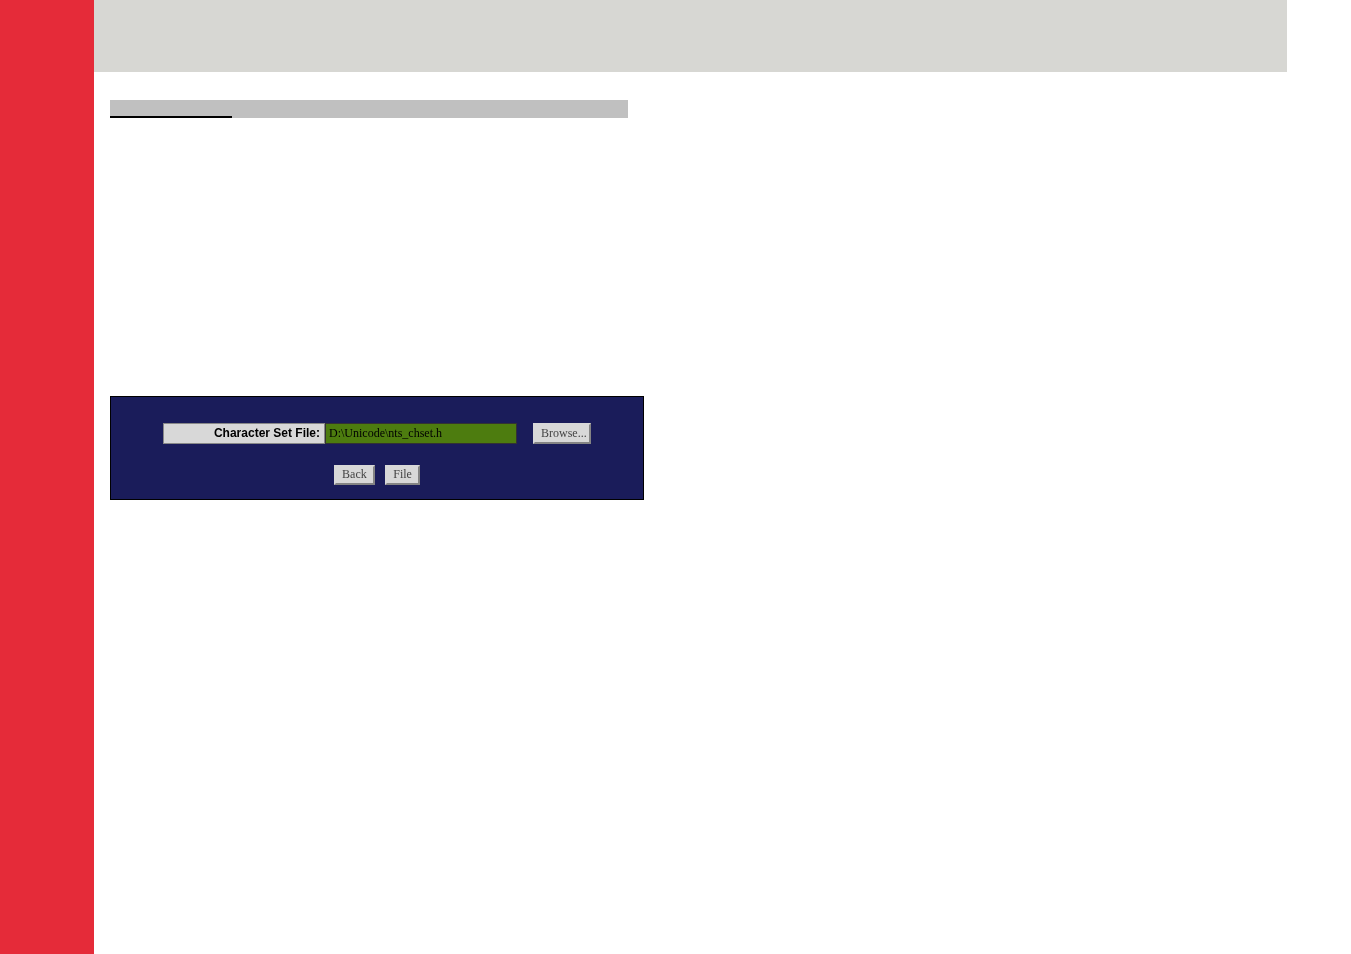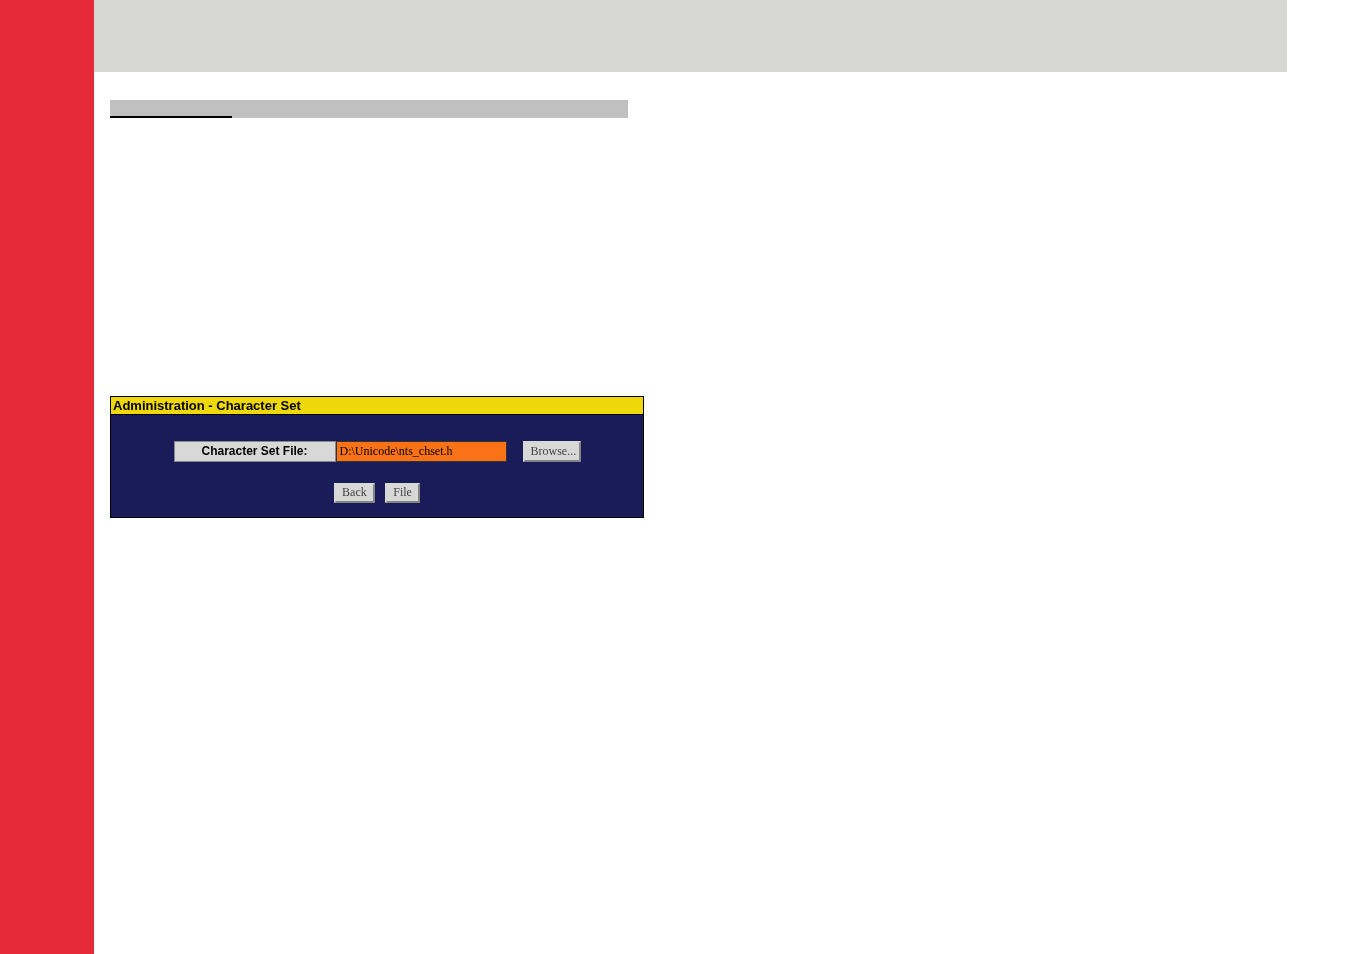--- a/index.html
+++ b/index.html
@@ -30,27 +30,27 @@
     }
     .panel-title {
       background: #efd80a; color: #000; font-size: 13px;
       font-weight: bold; border-bottom: 1px solid #000;
       padding: 1px 2px; font-family: Arial, sans-serif;
     }
     .panel-body { padding: 26px 16px 12px 16px; text-align: center; }
     .form-row { display: flex; justify-content: center; align-items: stretch; }
     .field-label {
       background: #d8d8d8; color: #000; font-size: 12px; font-weight: bold;
-      padding: 2px 4px; text-align: center; width: 162px;
+      padding: 2px 4px; text-align: right; width: 162px;
       border: 1px solid #888; font-family: Verdana, Arial, sans-serif;
     }
     .file-input {
-      width: 171px; font-family: 'Times New Roman', serif;
+      width: 192px; font-family: 'Times New Roman', serif;
       font-size: 12px; border: 1px solid #333;
-      padding: 1px 3px; background: #f97316;
+      padding: 1px 3px; background: #4d7c0f;
     }
     .browse-btn {
       background: #d8d8d8; font-family: 'Times New Roman', serif;
       font-size: 12px; padding: 1px 6px; border: 2px outset #d8d8d8;
       margin-left: 16px; width: 58px; color: #444;
     }
     .button-row { margin-top: 20px; padding-bottom: 2px; }
     .action-btn {
       background: #d8d8d8; font-family: 'Times New Roman', serif;
       font-size: 12px; padding: 0 6px 1px 6px;
@@ -62,21 +62,20 @@
 
 <div class="sidebar"></div>
 <div class="topbar"></div>
 
 <div class="content">
   <div class="breadcrumb-bar">
     <div class="breadcrumb-underline"></div>
   </div>
 
   <div class="panel">
-    <div class="panel-title">Administration - Character Set</div>
     <div class="panel-body">
       <div class="form-row">
         <div class="field-label">Character Set File:</div>
         <input type="text" class="file-input" value="D:\Unicode\nts_chset.h" style="">
         <button class="browse-btn">Browse...</button>
       </div>
       <div class="button-row">
         <button class="action-btn">Back</button>
         <button class="action-btn">File</button>
       </div>

